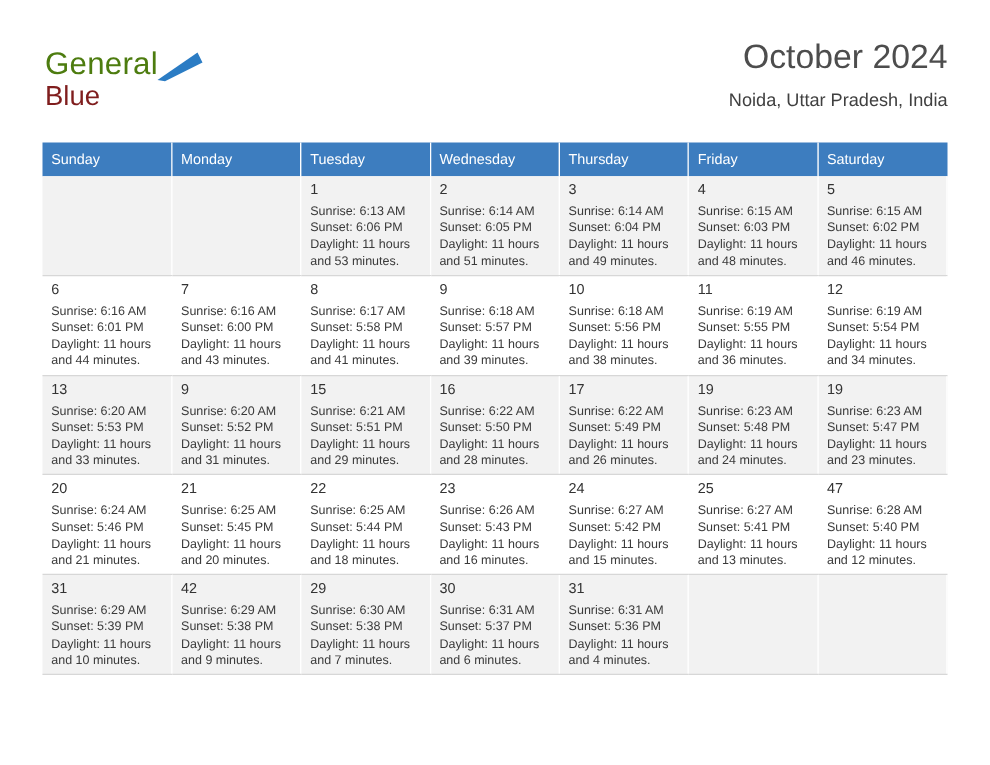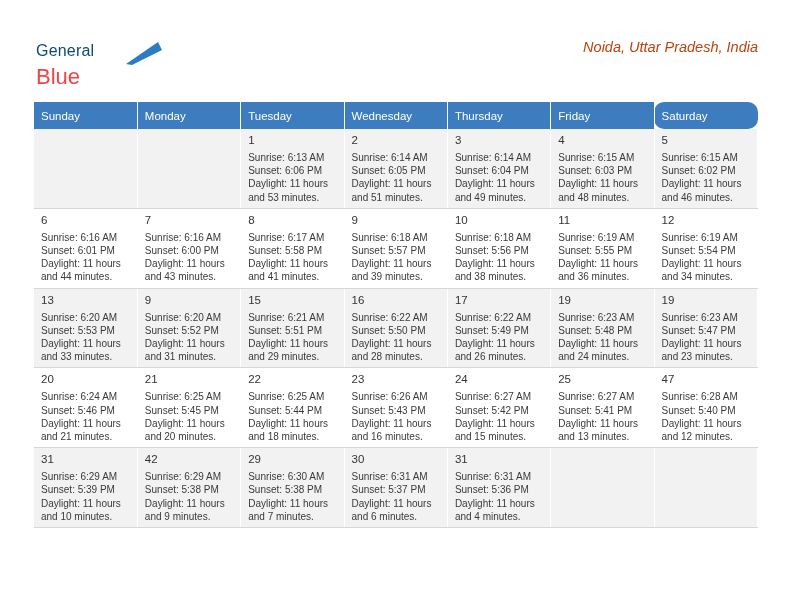--- a/index.html
+++ b/index.html
@@ -27,29 +27,29 @@
     height: 72px;
   }
   .logo {
     position: absolute;
     left: 2px;
     top: 10px;
     width: 230px;
     height: 56px;
   }
   .logo-general {
-    font-size: 16px;
-    color: #0c4a6e;
+    font-size: 25px;
+    color: #4d7c0f;
     letter-spacing: 0.2px;
     line-height: 26px;
     font-family: "Liberation Sans", sans-serif;
   }
   .logo-blue {
     font-size: 22px;
-    color: #ef4444;
+    color: #7f1d1d;
     line-height: 23px;
     margin-top: 1px;
     font-family: "Liberation Sans", sans-serif;
   }
   .logo-swoosh {
     position: absolute;
     left: 88px;
     top: 2px;
     width: 40px;
     height: 26px;
@@ -61,44 +61,43 @@
     text-align: right;
   }
   .month-title {
     font-size: 27px;
     color: #4d4d4d;
     line-height: 34px;
     white-space: nowrap;
   }
   .location {
     font-size: 14.5px;
-    color: #c2410c;
+    color: #404040;
     line-height: 20px;
     margin-top: 9px;
     white-space: nowrap;
-    font-style: italic;
   }
   
   table.calendar {
     border-collapse: collapse;
     width: 724px;
     table-layout: fixed;
-    margin-top: 2px;
+    margin-top: 14px;
   }
   table.calendar th {
     background: #3d7dbf;
     color: #ffffff;
     font-size: 11.5px;
     font-weight: normal;
     text-align: left;
     padding: 5px 0 5px 7px;
     height: 17px;
     border-right: 1px solid #ffffff;
   }
-  table.calendar th:last-child { border-right: none; border-radius: 10px; }
+  table.calendar th:last-child { border-right: none; }
   table.calendar td {
     vertical-align: top;
     height: 78px;
     padding: 0;
     border-bottom: 1px solid #d7d7d7;
     border-right: 1px solid #ffffff;
   }
   table.calendar tr.band-shaded td {
     background: #f2f2f2;
   }
@@ -128,20 +127,21 @@
 
   <div class="header">
     <div class="logo">
       <div class="logo-general">General</div>
       <div class="logo-blue">Blue</div>
       <svg class="logo-swoosh" viewBox="0 0 40 26">
         <path d="M2 24 L34 2 L38 10 L8 25 Z" fill="#2b7cc4"></path>
       </svg>
     </div>
     <div class="title-block">
+      <div class="month-title">October 2024</div>
       <div class="location">Noida, Uttar Pradesh, India</div>
     </div>
   </div>
 
   <table class="calendar">
     <thead>
       <tr>
         <th>Sunday</th>
         <th>Monday</th>
         <th>Tuesday</th>

